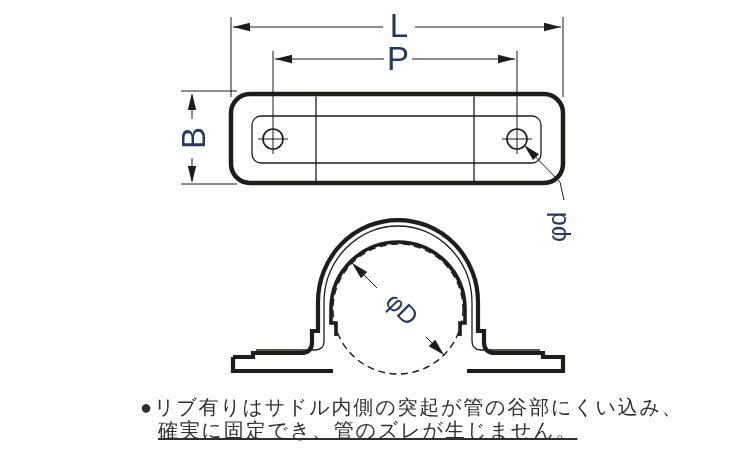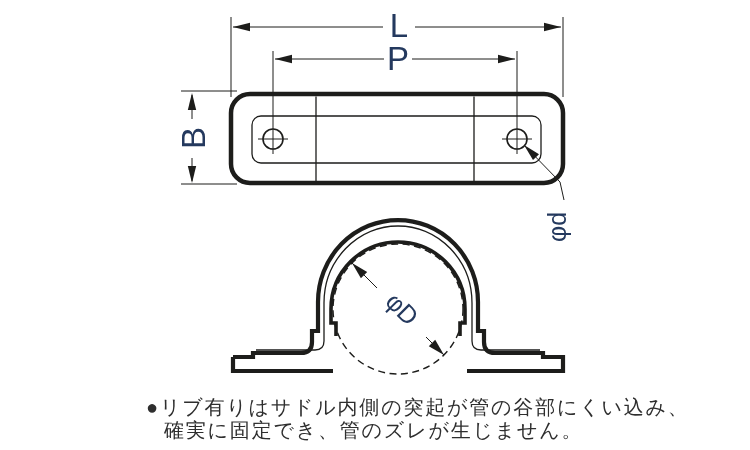--- a/index.html
+++ b/index.html
@@ -1,22 +1,22 @@
 <!DOCTYPE html>
 <html><head>
 <meta charset="utf-8">
 <style>
   html,body{margin:0;padding:0;background:#ffffff;}
   body{width:750px;height:450px;position:relative;overflow:hidden;
        font-family:"Liberation Sans","DejaVu Sans",sans-serif;}
   svg{position:absolute;left:0;top:0;}
   .dim-label{fill:#24395e;font-family:"Liberation Sans","DejaVu Sans",sans-serif;}
-  .note{position:absolute;left:146px;top:396px;color:#2e2e2e;
+  .note{position:absolute;left:140px;top:396px;color:#2e2e2e;
         font-size:20px;letter-spacing:1.8px;line-height:22.5px;white-space:nowrap;}
-  .note .l2{padding-left:18px;}
+  .note .l2{padding-left:18px;text-decoration:underline;}
 </style>
 </head>
 <body>
 
 <div>
 <svg width="750" height="450" viewBox="0 0 750 450">
 
   <g stroke="#1d1d1b" fill="none" stroke-linecap="butt">
 
     <rect x="231" y="94" width="332" height="89" rx="19" ry="19" stroke-width="4.5"></rect>

